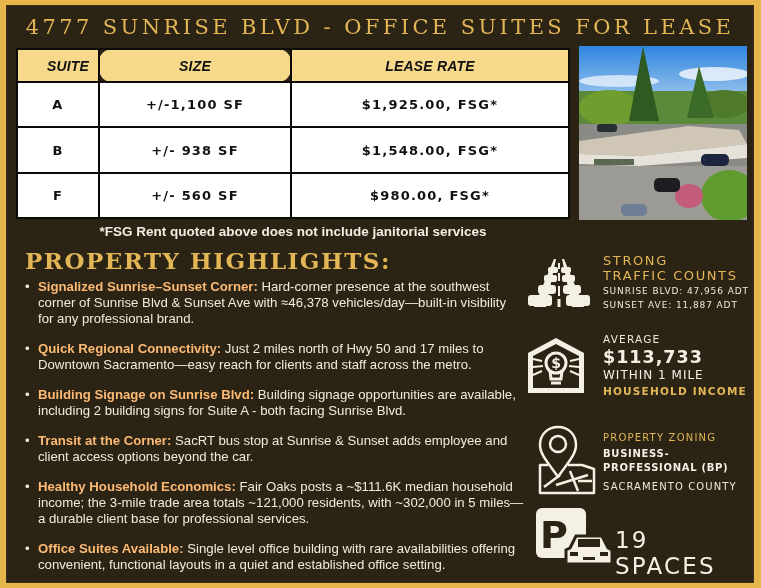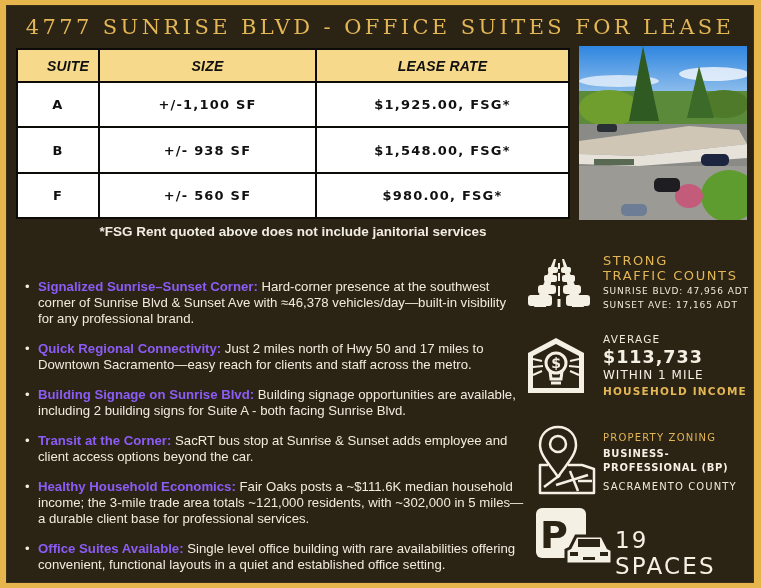--- a/index.html
+++ b/index.html
@@ -31,21 +31,21 @@
     font-style: italic; font-weight: bold; font-size: 14px; letter-spacing: 0.2px;
   }
   .suite-table td {
     background: #ffffff; font-family: "DejaVu Sans", sans-serif;
     font-size: 13px; letter-spacing: 1.2px; font-weight: 600;
   }
   .suite-table tr.r1 td { height: 45px; }
   .suite-table tr.r2 td { height: 46px; }
   .suite-table tr.r3 td { height: 45px; }
   .col-suite { width: 82px; padding-left: 20px; }
-  .col-size { width: 217px; }
+  .col-size { width: 192px; border-radius: 13px; }
 
   .footnote {
     position: absolute; left: 10px; top: 219px; width: 554px; text-align: center;
     color: #f2ede2; font-family: "Liberation Sans", sans-serif; font-weight: bold; font-size: 13.5px;
   }
 
   .photo {
     position: absolute; left: 573px; top: 41px; width: 168px; height: 174px; overflow: hidden;
     background: #3a7bd5;
   }
@@ -56,21 +56,21 @@
     font-family: "DejaVu Serif", serif; font-weight: bold; font-size: 23px;
     letter-spacing: 1.5px; color: #e3b656;
   }
   .hl-list { position: absolute; left: 18px; top: 274px; width: 500px; list-style: none; }
   .hl-item {
     position: relative; padding-left: 14px; color: #f1ebde;
     font-family: "Liberation Sans", sans-serif; font-size: 13.2px; line-height: 16px;
     margin-bottom: 14px;
   }
   .hl-item .bullet { position: absolute; left: 1px; top: 0; color: #f1ebde; }
-  .hl-item .lead { color: #8b5cf6; font-weight: bold; }
+  .hl-item .lead { color: #fdba74; font-weight: bold; }
 
   
   .stat { position: absolute; left: 518px; width: 230px; }
   .stat .icon { position: absolute; left: 0; }
   .stat .txt { position: absolute; left: 79px; }
 
   .traffic { top: 248px; height: 70px; }
   .traffic .l1, .traffic .l2 { color: #e3b656; font-size: 13px; letter-spacing: 1.6px; line-height: 15px; font-family: "DejaVu Sans", sans-serif; }
   .traffic .s1, .traffic .s2 { color: #efe9db; font-size: 9px; letter-spacing: 0.9px; font-family: "DejaVu Sans", sans-serif; margin-top: 4px; }
   .traffic .s1 { margin-top: 3px; }
@@ -148,20 +148,21 @@
       <rect x="0" y="120" width="168" height="54" fill="#9b9a95"></rect>
       <ellipse cx="150" cy="150" rx="28" ry="26" fill="#5e9c2f"></ellipse>
       <ellipse cx="110" cy="150" rx="14" ry="12" fill="#c25c7a"></ellipse>
       <rect x="75" y="132" width="26" height="14" rx="5" fill="#1d1d22"></rect>
       <rect x="122" y="108" width="28" height="12" rx="5" fill="#1c2440"></rect>
       <rect x="42" y="158" width="26" height="12" rx="5" fill="#6c7d95"></rect>
       <rect x="18" y="78" width="20" height="8" rx="3" fill="#2a2e35"></rect>
     </svg>
   </div>
 
+  <h2 class="hl-title">PROPERTY HIGHLIGHTS:</h2>
 
   <ul class="hl-list">
     <li class="hl-item">
       <span class="bullet">•</span>
       <span class="lead">Signalized Sunrise–Sunset Corner:</span><span> Hard-corner presence at the southwest corner of Sunrise Blvd &amp; Sunset Ave with ≈46,378 vehicles/day—built-in visibility for any professional brand.</span>
     </li>
     <li class="hl-item">
       <span class="bullet">•</span>
       <span class="lead">Quick Regional Connectivity:</span><span> Just 2 miles north of Hwy 50 and 17 miles to Downtown Sacramento—easy reach for clients and staff across the metro.</span>
     </li>
@@ -199,21 +200,21 @@
         <rect x="14" y="26" width="18" height="9" rx="3"></rect>
           <rect x="39" y="26" width="18" height="9" rx="3"></rect>
         <rect x="4" y="36" width="24" height="11" rx="3"></rect>
           <rect x="42" y="36" width="24" height="11" rx="3"></rect>
       </svg>
     </div>
     <div class="txt" style="top:0;">
       <div class="l1">STRONG</div>
       <div class="l2">TRAFFIC COUNTS</div>
       <div class="s1">SUNRISE BLVD: 47,956 ADT</div>
-      <div class="s2">SUNSET AVE: 17,165 ADT</div>
+      <div class="s2">SUNSET AVE: 11,887 ADT</div>
     </div>
   </div>
 
   <div class="stat income">
     <div class="icon" style="top:2px;">
       <svg width="64" height="60" viewBox="0 0 64 60" fill="none" stroke="#f5f0e4" stroke-width="3">
         <polygon points="32,3 60,18 60,58 4,58 4,18" fill="#f5f0e4" stroke="none"></polygon>
         <polygon points="32,9 55,21 55,53 9,53 9,21" fill="#2b2314" stroke="none"></polygon>
         <circle cx="32" cy="28" r="10"></circle>
         <path d="M26,36 L27,44 L37,44 L38,36"></path>

